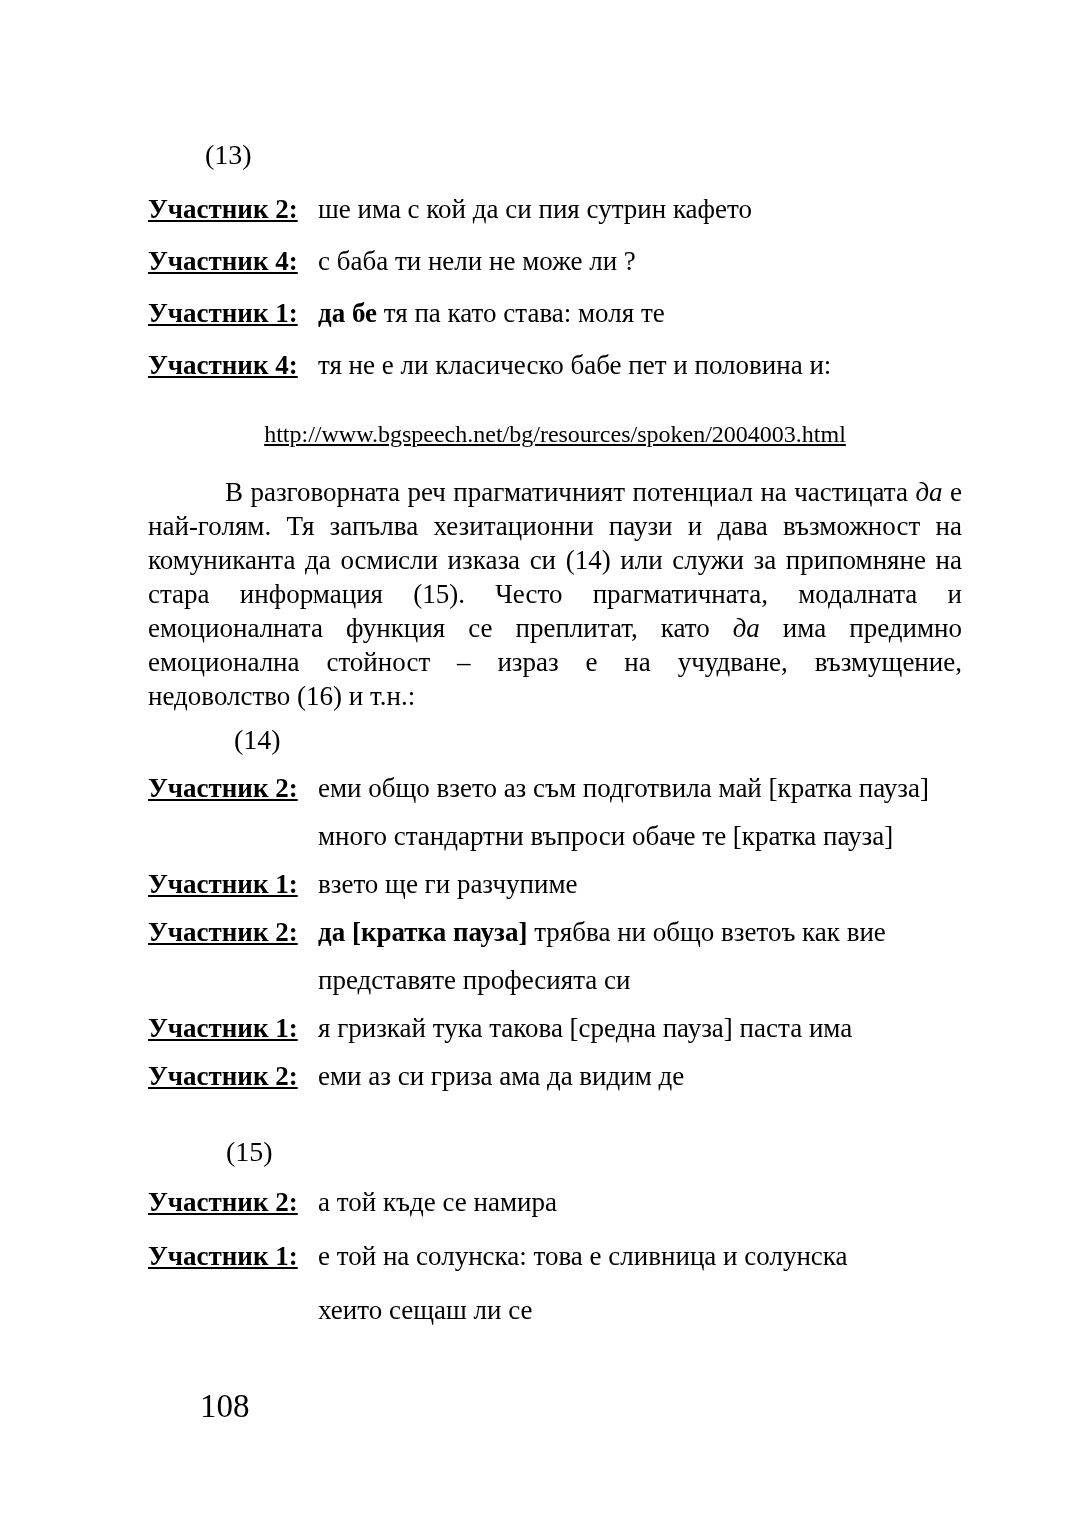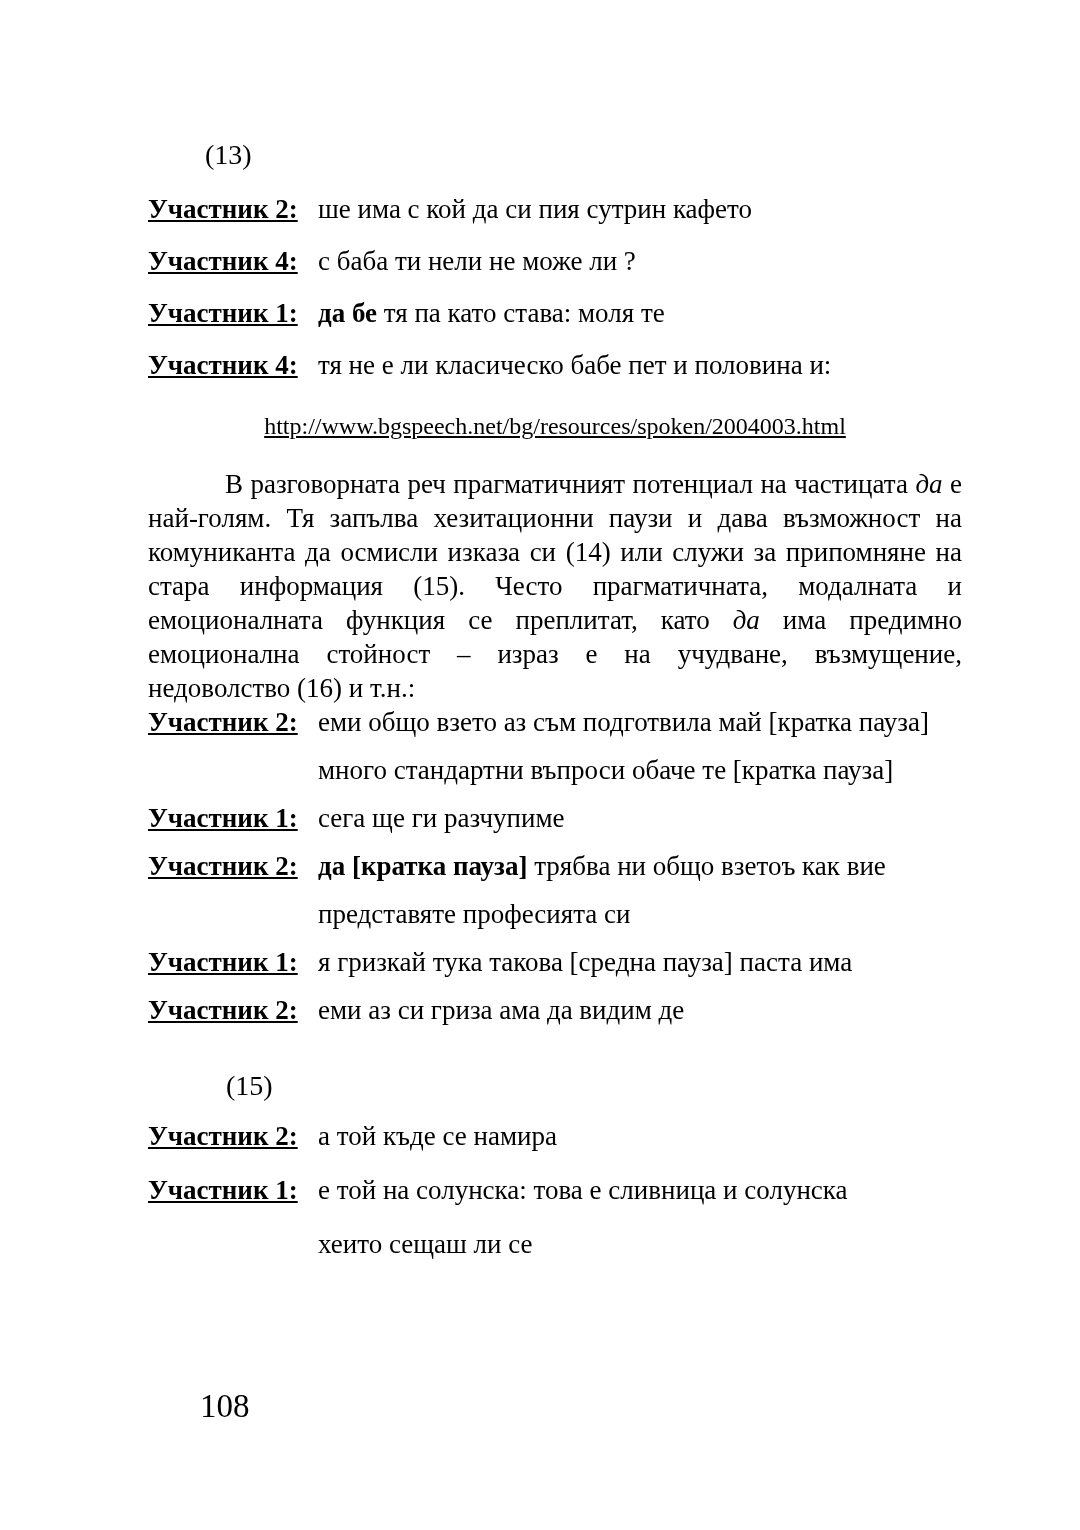--- a/index.html
+++ b/index.html
@@ -30,21 +30,21 @@
     flex: 0 0 170px;
     font-weight: bold;
     text-decoration: underline;
     white-space: nowrap;
   }
   .utt { flex: 1 1 auto; }
   .cont { padding-left: 170px; }
   .bold-ul { font-weight: bold; }
 
   .url-line { text-align: center; line-height: 30px; }
-  .url-1 { margin-top: 28px; margin-bottom: 26px; }
+  .url-1 { margin-top: 36px; margin-bottom: 26px; }
   .url-2 { margin-top: 16px; }
   .url-link {
     font-size: 24px;
     color: #000000;
     text-decoration: underline;
     cursor: pointer;
   }
 
   .paragraph {
     text-align: justify;
@@ -87,31 +87,32 @@
       </div>
 
       <div class="url-line url-1">
         <a class="url-link">http://www.bgspeech.net/bg/resources/spoken/2004003.html</a>
       </div>
     </section>
 
     <p class="paragraph"><span>В разговорната реч прагматичният потенциал на частицата </span><span class="italic">да</span><span> е най-голям. Тя запълва хезитационни паузи и дава възможност на комуниканта да осмисли изказа си (14) или служи за припомняне на стара информация (15). Често прагматичната, модалната и емоционалната функция се преплитат, като </span><span class="italic">да</span><span> има предимно емоционална стойност – израз е на учудване, възмущение, недоволство (16) и т.н.:</span></p>
 
     <section class="dialogue d14">
+      <div class="ex-label label-14">(14)</div>
 
       <div class="row">
         <span class="speaker">Участник 2:</span>
         <span class="utt">еми общо взето аз съм подготвила май [кратка пауза]</span>
       </div>
       <div class="row cont">
         <span class="utt">много стандартни въпроси обаче те [кратка пауза]</span>
       </div>
       <div class="row">
         <span class="speaker">Участник 1:</span>
-        <span class="utt">сега ще ги разчупиме</span>
+        <span class="utt">взето ще ги разчупиме</span>
       </div>
       <div class="row">
         <span class="speaker">Участник 2:</span>
         <span class="utt"><span class="bold-ul">да [кратка пауза]</span><span> трябва ни общо взетоъ как вие</span></span>
       </div>
       <div class="row cont">
         <span class="utt">представяте професията си</span>
       </div>
       <div class="row">
         <span class="speaker">Участник 1:</span>

